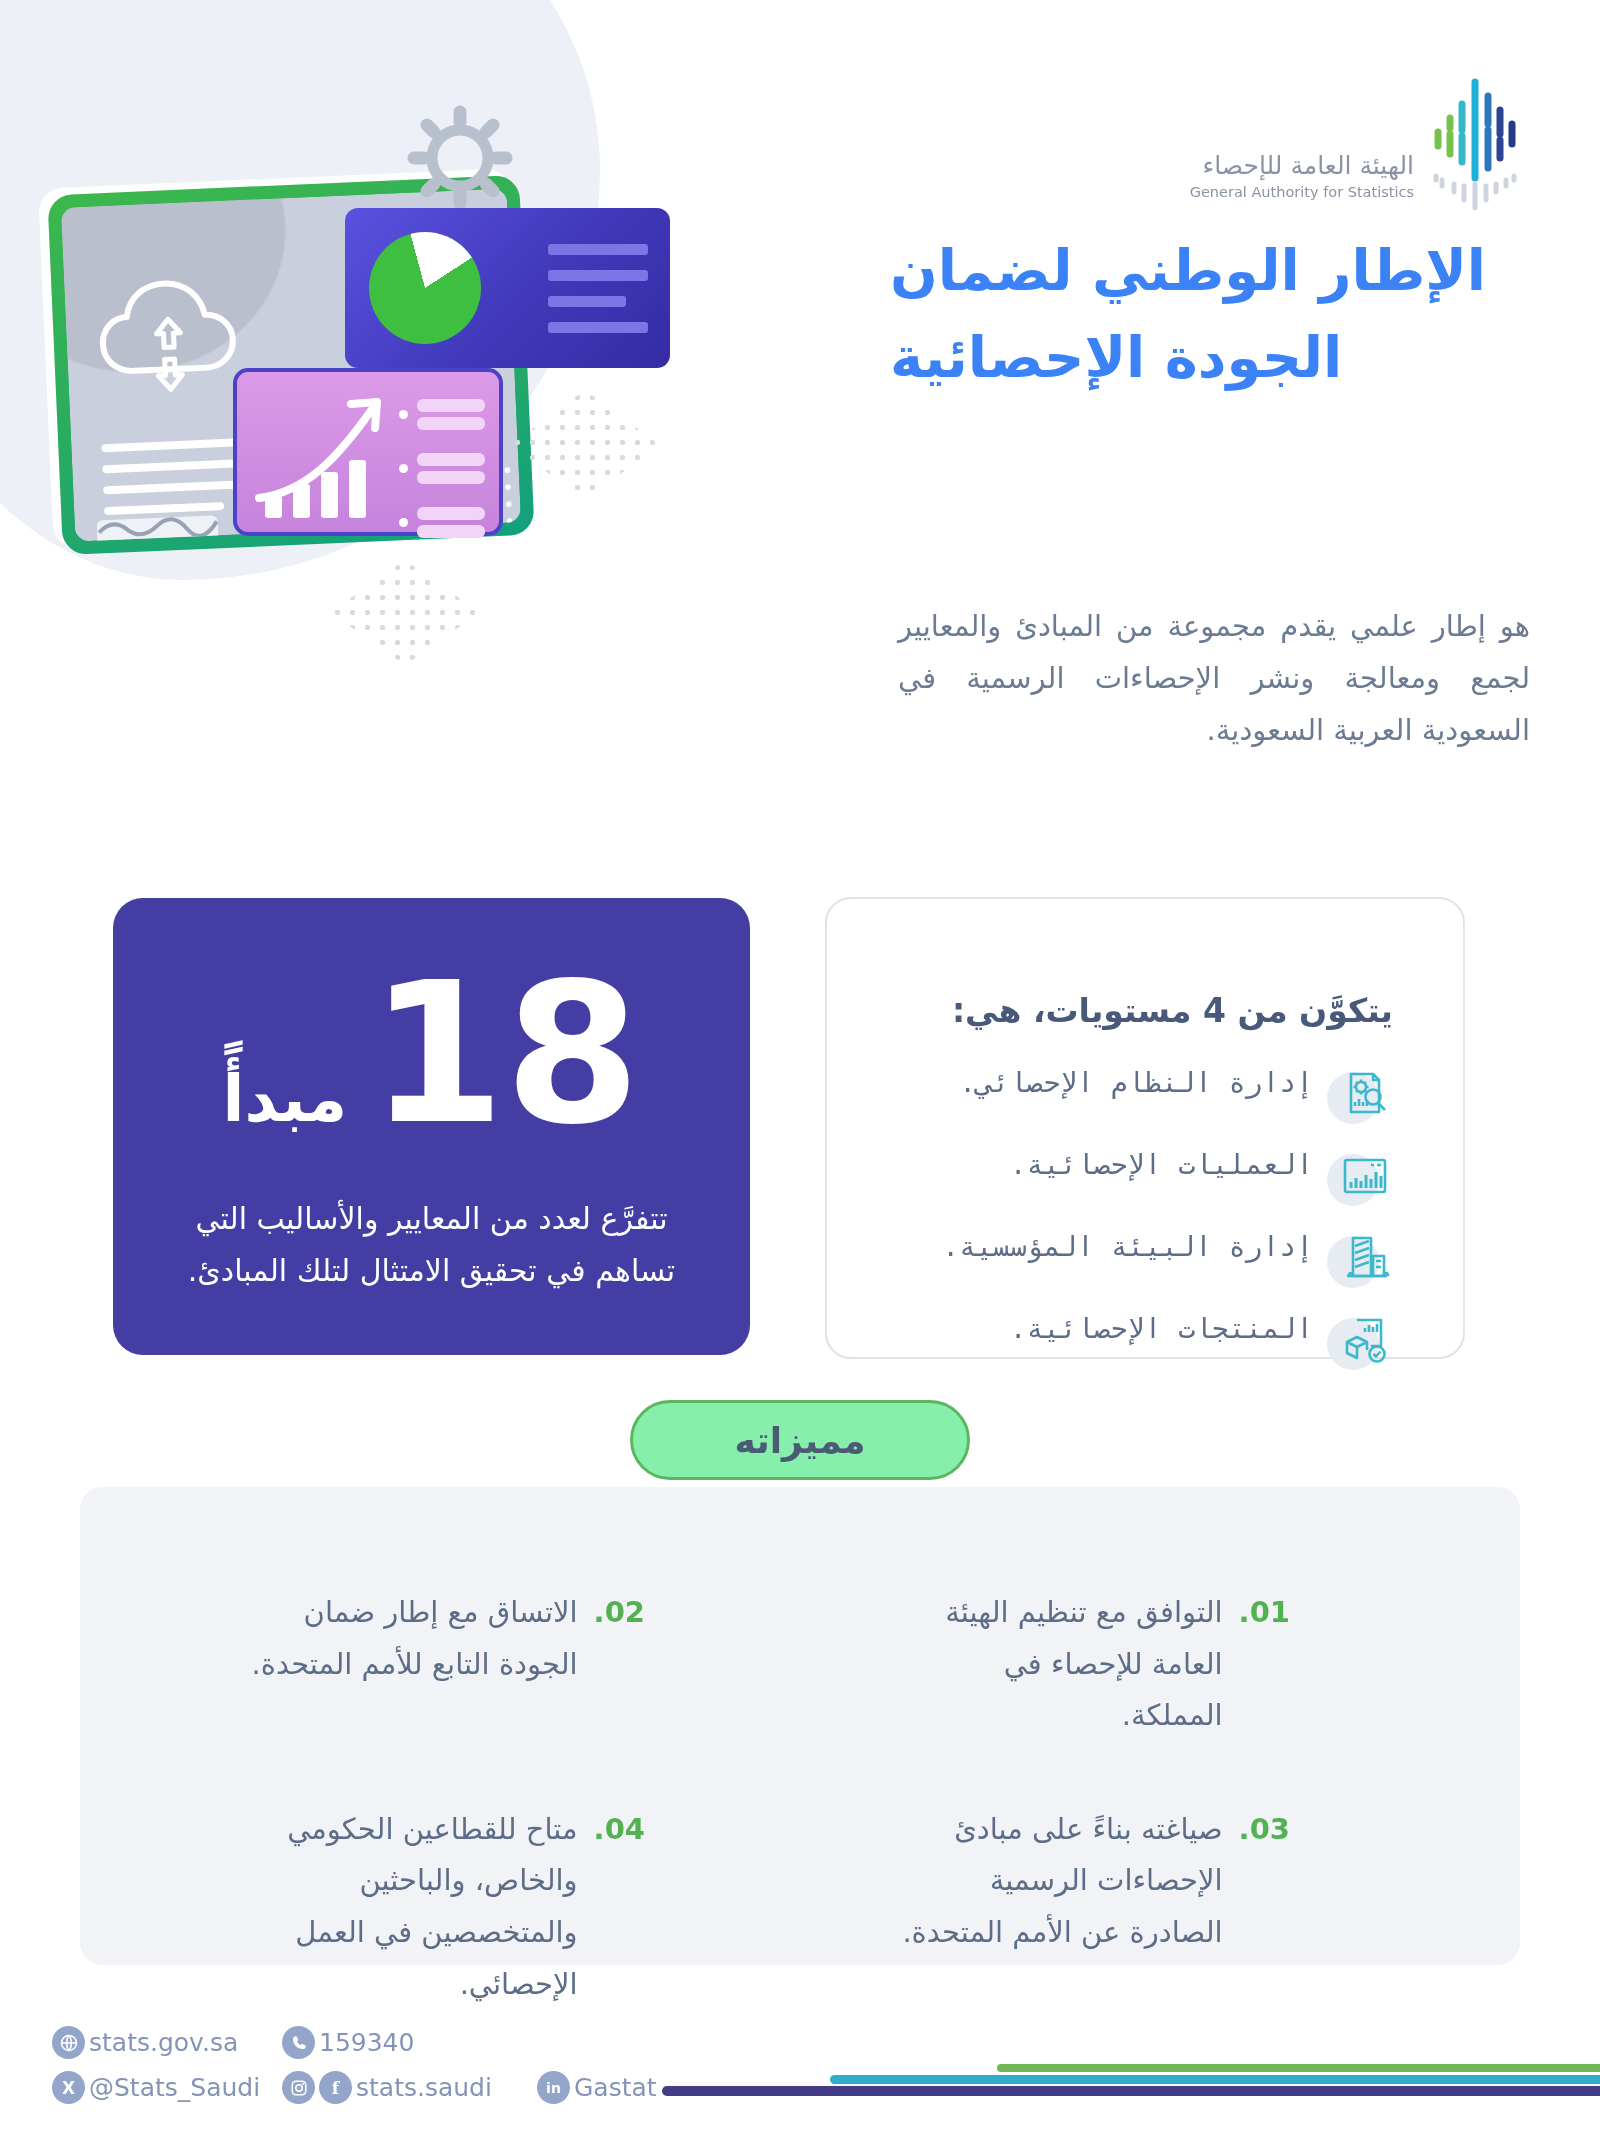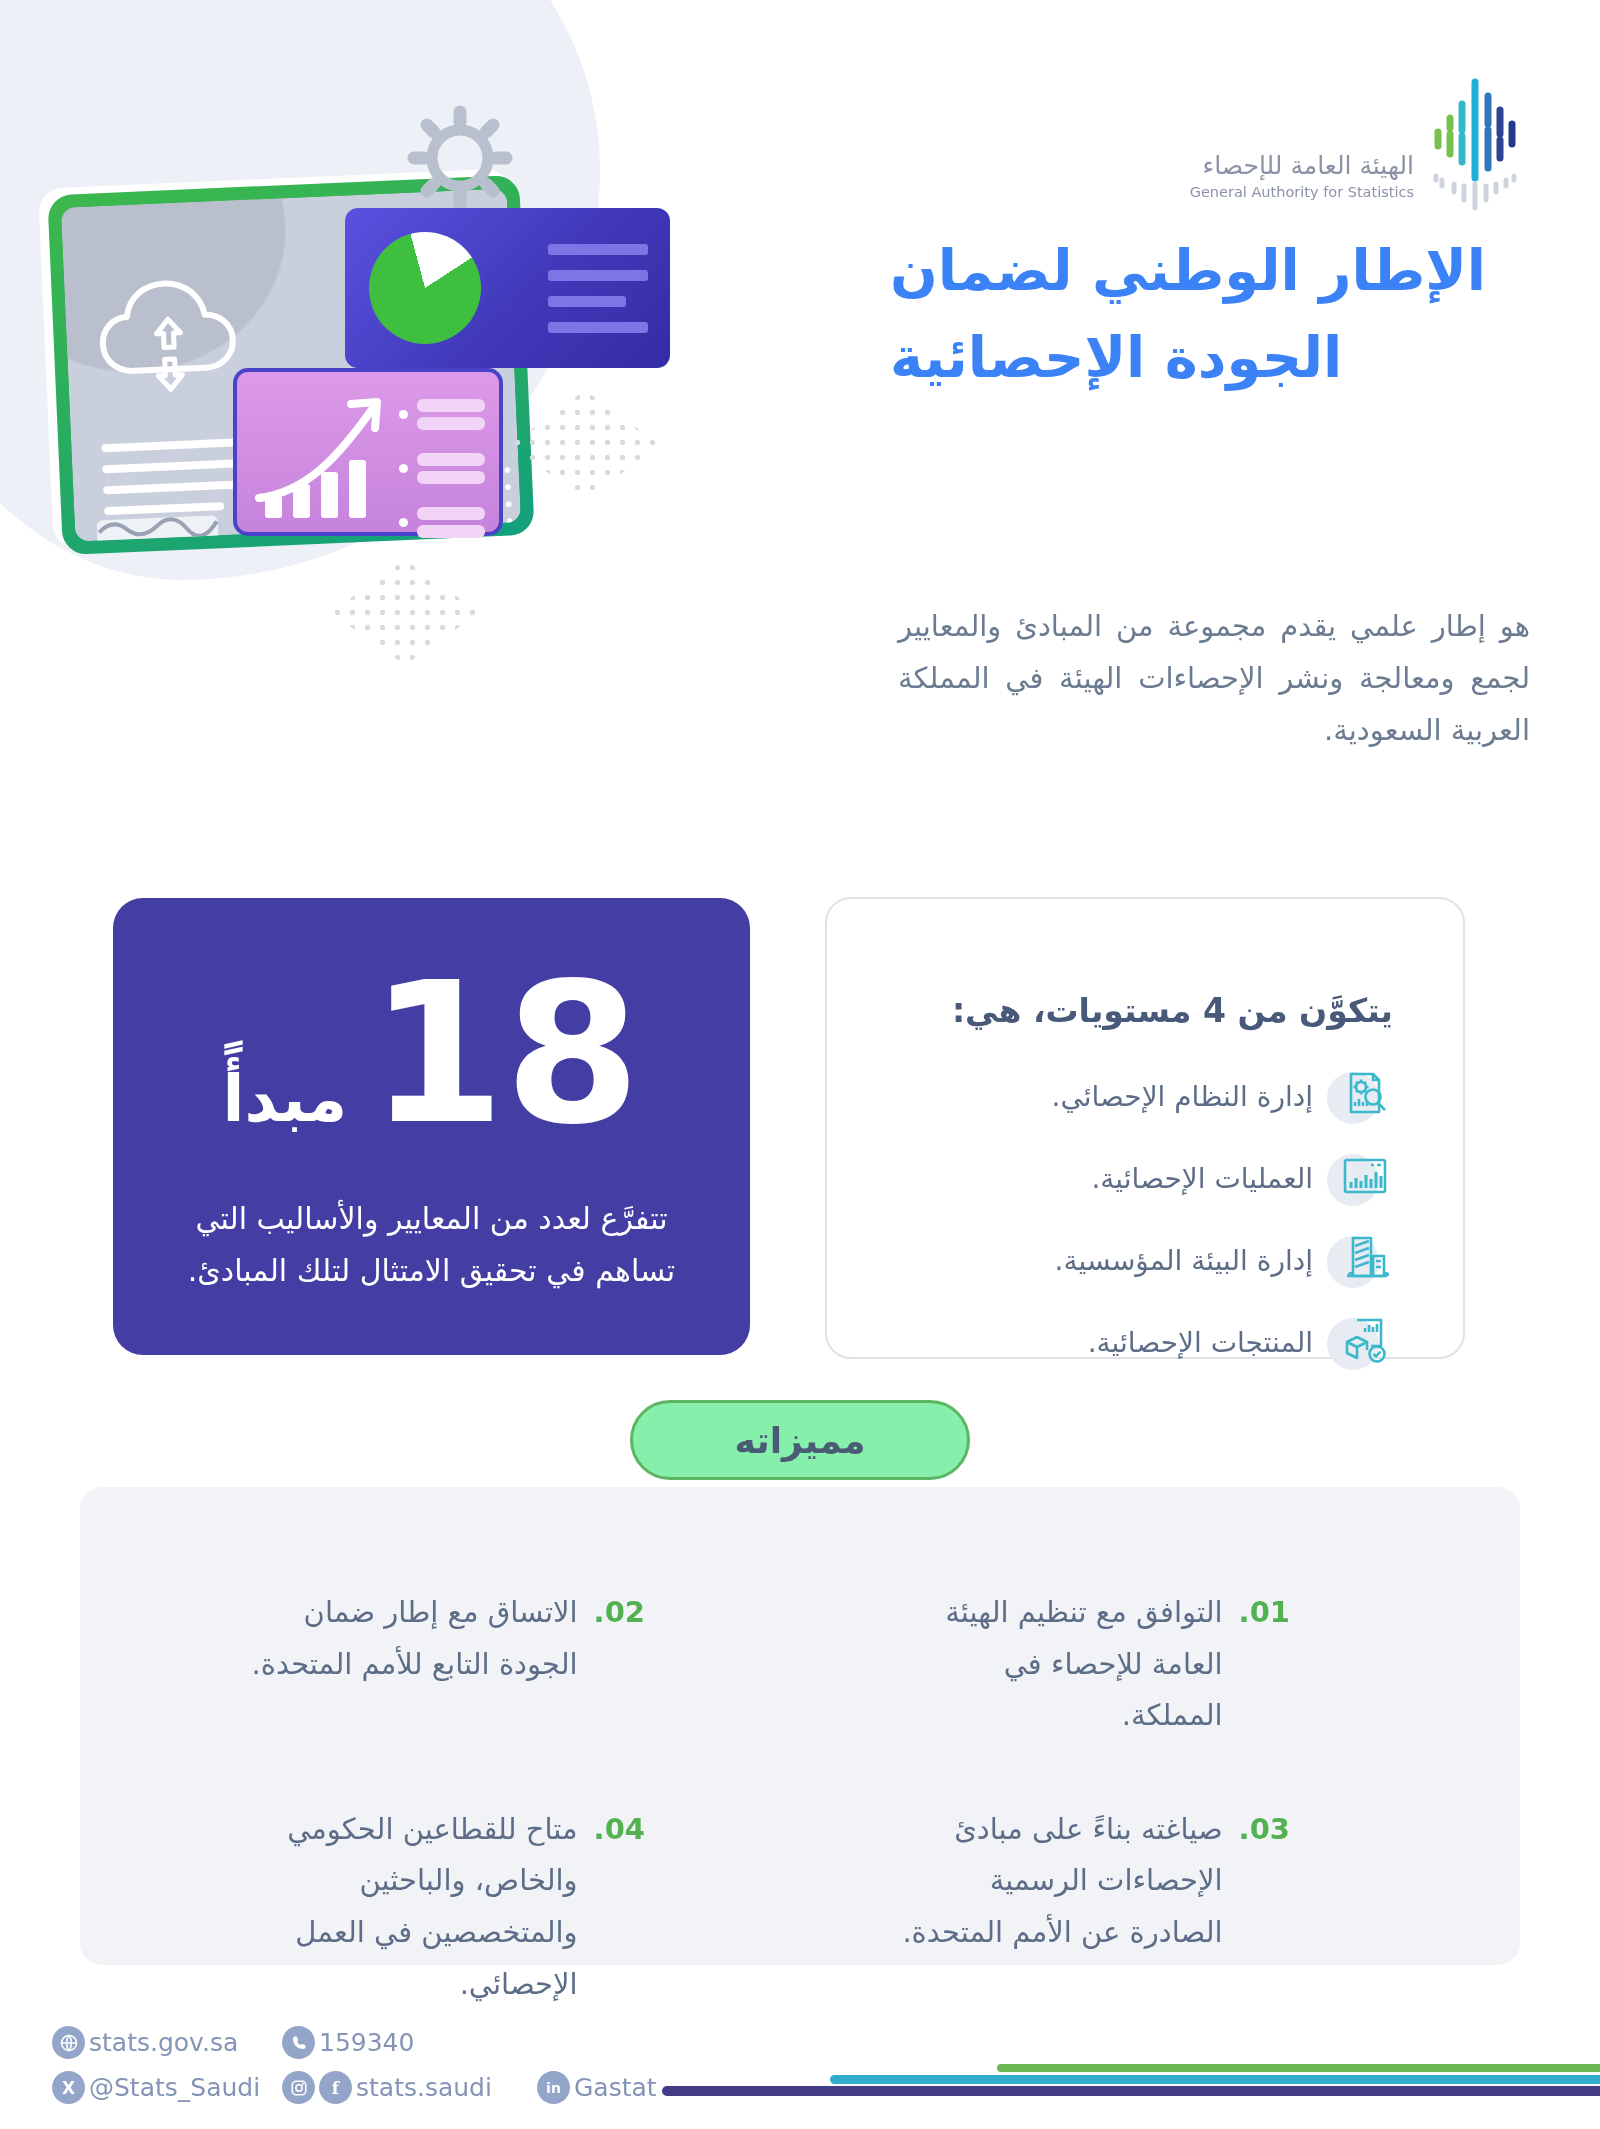--- a/index.html
+++ b/index.html
@@ -61,21 +61,21 @@
                background-size:15px 15px; clip-path:polygon(50% 0,100% 50%,50% 100%,0 50%); }
 
   
   .comp-card { position:absolute; left:825px; top:897px; width:640px; height:462px;
                background:#ffffff; border:2px solid #dfe3e9; border-radius:26px;
                padding:92px 70px 44px 40px; direction:rtl; }
   .comp-badge { position:absolute; left:975px; top:858px; width:345px; height:78px; border-radius:40px;
                 background:#1db4e0; color:#ffffff; font-size:36px; font-weight:bold;
                 display:flex; align-items:center; justify-content:center; direction:rtl; }
   .comp-heading { font-size:33px; font-weight:bold; color:#48597a; margin-bottom:36px; }
-  .comp-item { display:flex; align-items:center; gap:20px; margin-bottom:22px; }
+  .comp-item { display:flex; align-items:flex-start; gap:20px; margin-bottom:22px;font-family:Liberation Mono, monospace; }
   .comp-icon { position:relative; width:60px; height:60px; flex:0 0 auto; }
   .comp-icon .shade { position:absolute; left:-6px; top:6px; width:52px; height:52px; border-radius:50%; background:#e7ebf2; }
   .comp-icon svg { position:relative; }
   .comp-label { font-size:28px; color:#5d6d87; }
 
   .principles { position:absolute; left:113px; top:898px; width:637px; height:457px;
                 background:#443ea4; border-radius:30px; color:#ffffff; direction:rtl;
                 display:flex; flex-direction:column; justify-content:center; align-items:center; padding:30px 50px; }
   .big-number-row { display:flex; align-items:baseline; gap:22px; direction:rtl; }
   .big-number { font-size:195px; font-weight:bold; line-height:1; }
@@ -242,21 +242,21 @@
             <line x1="86" y1="106" x2="86" y2="110"></line>
         </g>
       </svg>
     </span>
   </div>
 
   <div class="title">
     <div>الإطار الوطني لضمان</div>
     <div>الجودة الإحصائية</div>
   </div>
-  <div class="desc">هو إطار علمي يقدم مجموعة من المبادئ والمعايير لجمع ومعالجة ونشر الإحصاءات الهيئة في المملكة العربية السعودية.</div>
+  <div class="desc">هو إطار علمي يقدم مجموعة من المبادئ والمعايير لجمع ومعالجة ونشر الإحصاءات الرسمية في السعودية العربية السعودية.</div>
 
   <div class="principles">
     <div class="big-number-row">
       <span class="big-number">18</span>
       <span class="big-unit">مبدأً</span>
     </div>
     <div class="principles-desc">تتفرَّع لعدد من المعايير والأساليب التي تساهم في تحقيق الامتثال لتلك المبادئ.</div>
   </div>
 
   <div class="comp-card">

